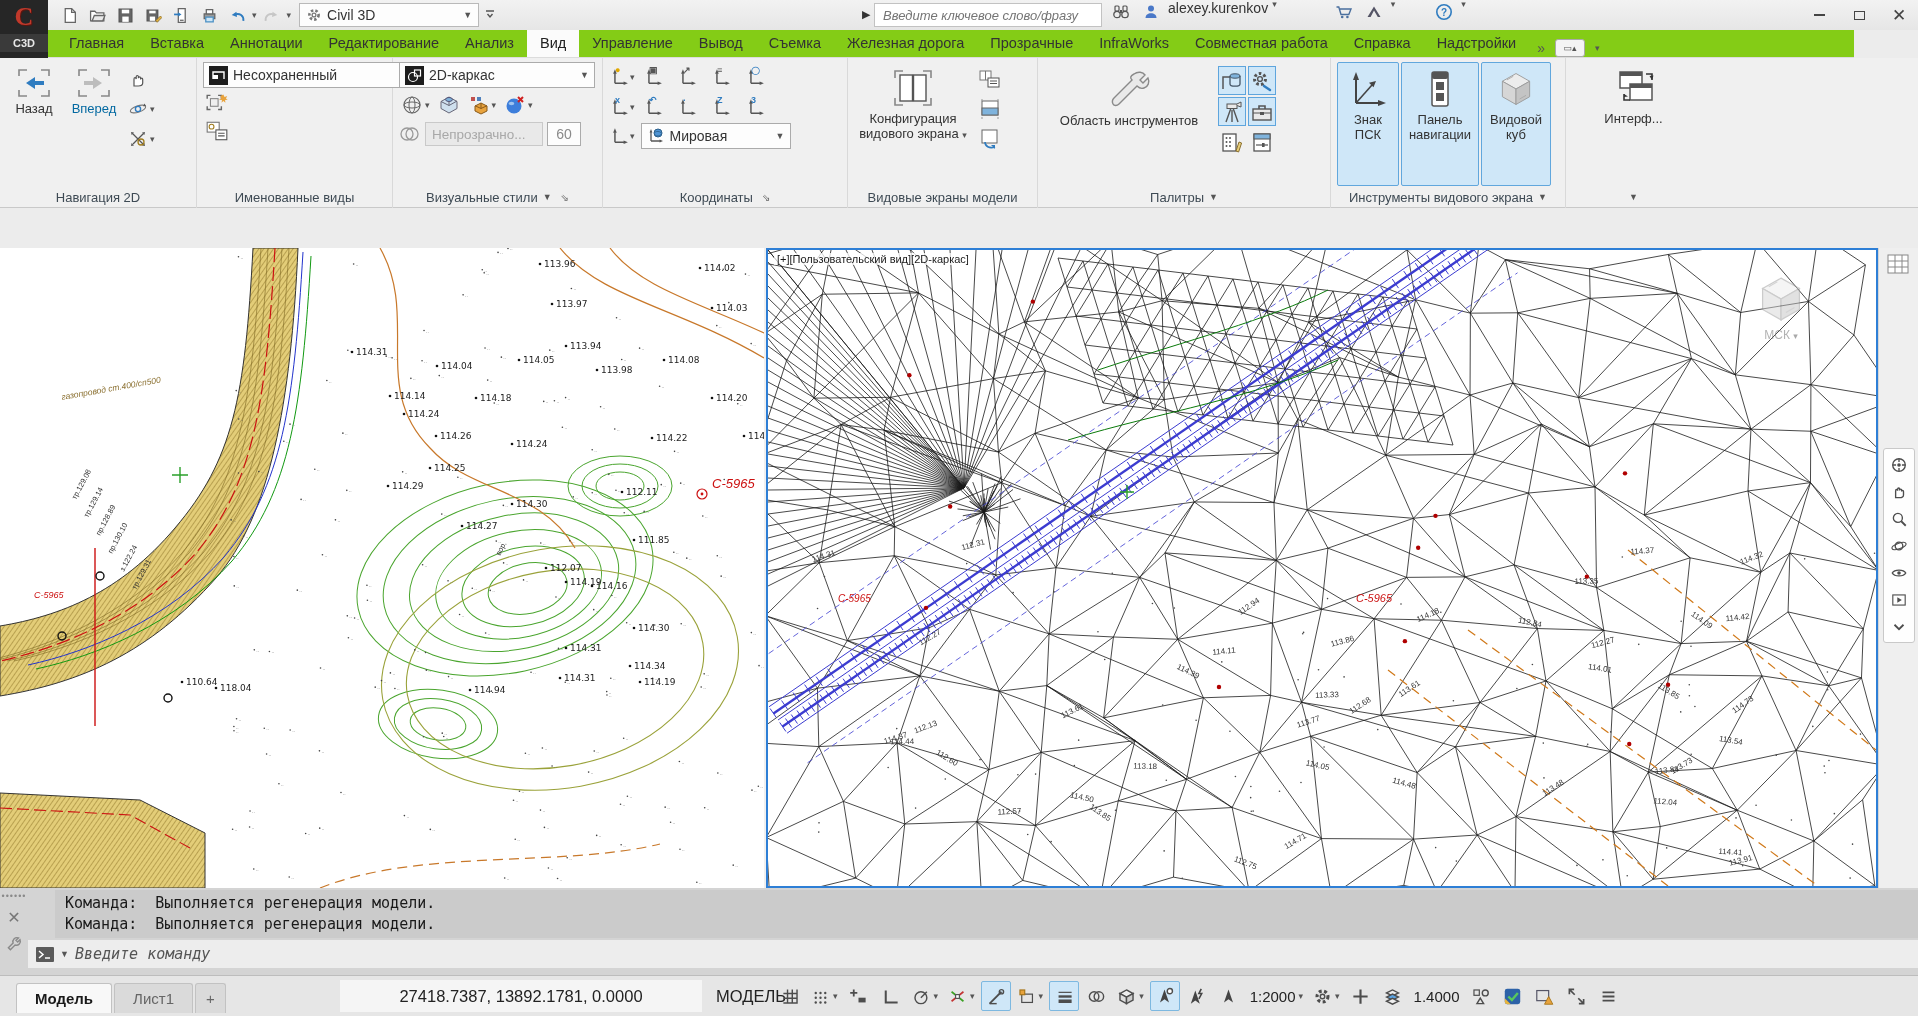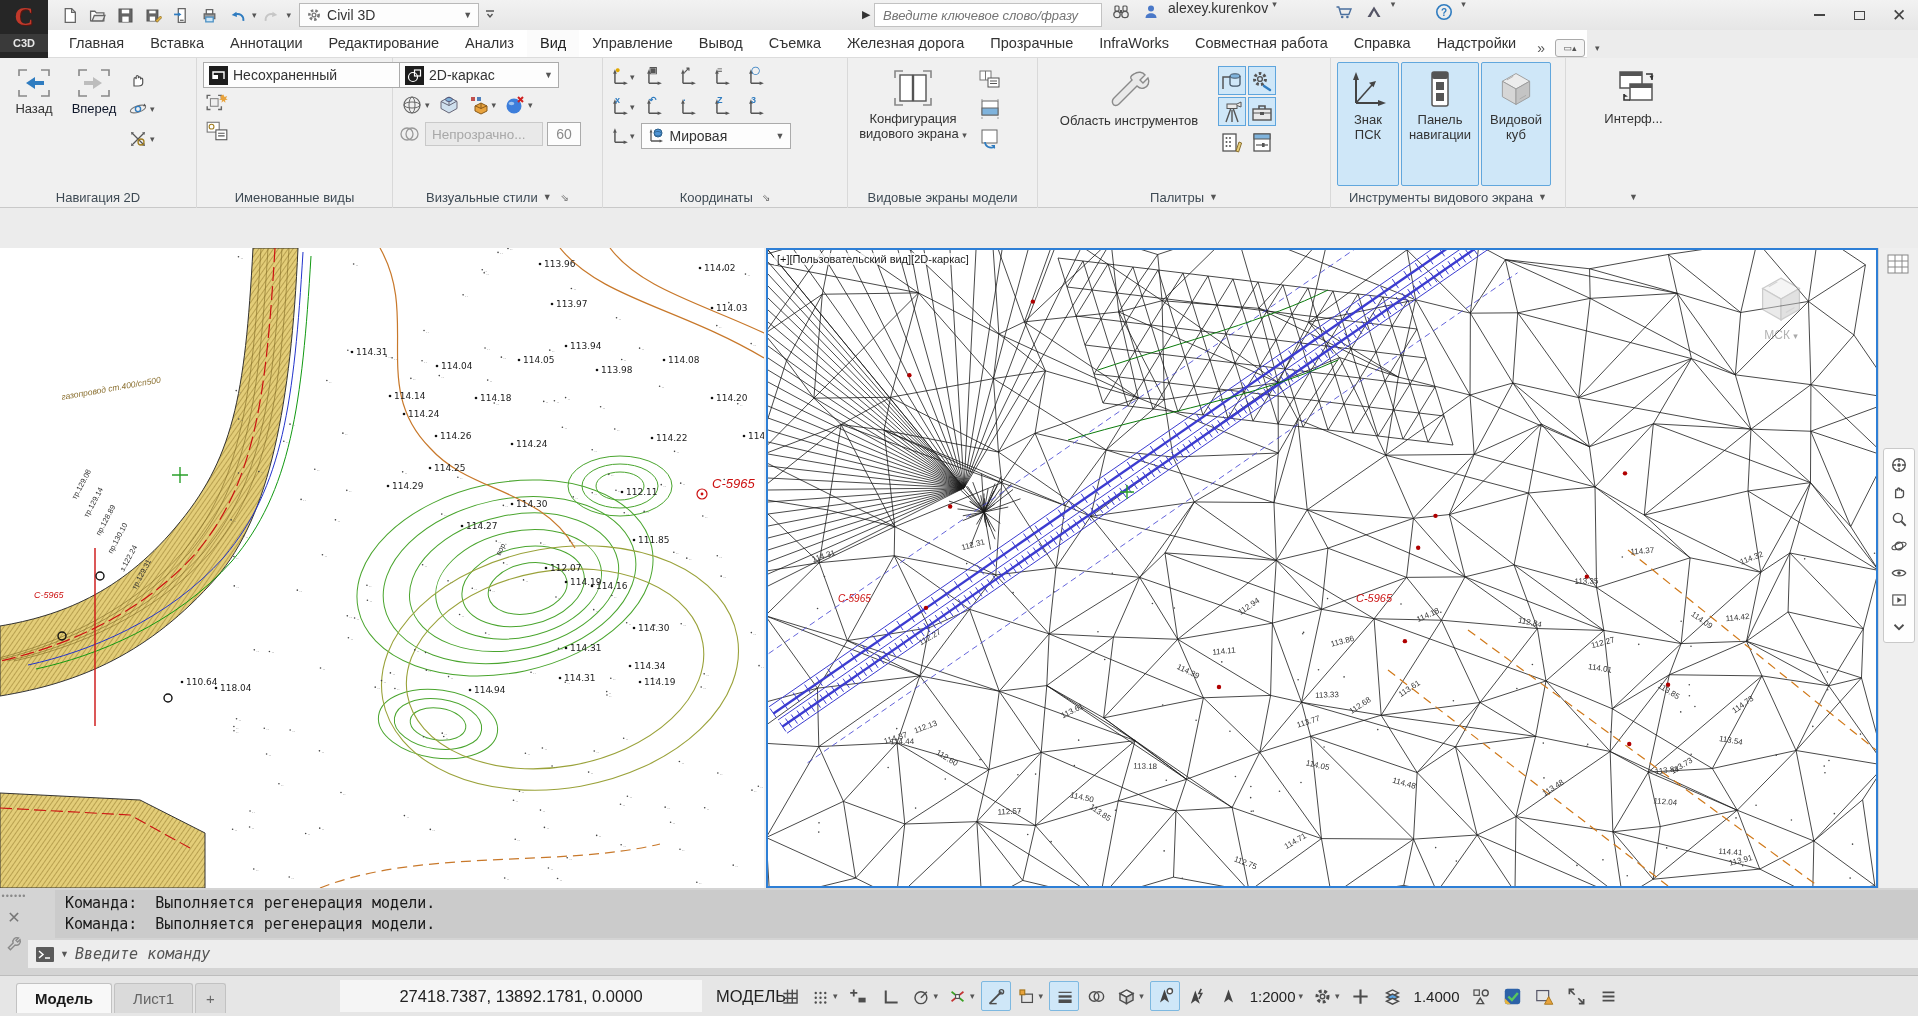--- a/index.html
+++ b/index.html
@@ -26,34 +26,34 @@
   #searchbox input { border:0; outline:0; width:100%; font:italic 13px "Liberation Sans",sans-serif; color:#9a9a9a; background:transparent; }
   #titleicons { position:absolute; left:1108px; top:0; height:30px; display:flex; align-items:flex-start; gap:4px; }
   #username { font-size:14px; color:#333; }
   #winbtns { position:absolute; right:6px; top:0; height:30px; display:flex; align-items:center; gap:14px; }
   .wb { width:26px; height:22px; display:flex; align-items:center; justify-content:center; cursor:pointer; color:#444; }
   .wb-min { width:11px; height:2px; background:#444; }
   .wb-res { width:11px; height:9px; border:1.5px solid #444; position:relative; }
   .wb-x { font-size:17px; line-height:1; }
 
   
-  #ribbontabs { position:absolute; left:0; top:30px; width:1587px; height:28px; background:#ffffff; display:flex; align-items:flex-end; padding-left:56px; border-bottom:1px solid #dcdcdc; }
+  #ribbontabs { position:absolute; left:0; top:30px; width:1854px; height:28px; background:#84cc16; display:flex; align-items:flex-end; padding-left:56px; border-bottom:1px solid #dcdcdc; }
   .rtab { padding:5px 13px 6px; font-size:14.5px; color:#333; cursor:pointer; white-space:nowrap; }
   .rtab.active { background:#fbfbfb; color:#222; }
   #rtabctl { margin-left:8px; display:flex; align-items:center; gap:10px; color:#555; }
   #rtabctl .pinbtn { border:1px solid #aaa; border-radius:3px; width:30px; height:18px; display:flex; align-items:center; justify-content:center; gap:3px; background:#f4f4f4; font-size:9px; }
 
   
   #ribbon { position:absolute; left:0; top:58px; width:1918px; height:150px; background:#f0f0f0; border-bottom:1px solid #c9c9c9; display:flex; }
   .panel { height:150px; display:flex; flex-direction:column; border-right:1px solid #d9d9d9; }
   .pbody { flex:1; display:flex; padding:4px 6px 0; gap:4px; }
   .plabel { height:22px; display:flex; align-items:center; justify-content:center; gap:5px; font-size:13px; color:#3e4a54; }
   .plabel .dlg { font-size:10px; color:#666; margin-left:4px; }
   .bigbtn { width:56px; display:flex; flex-direction:column; align-items:center; justify-content:flex-start; padding-top:6px; gap:3px; font-size:13px; color:#333; text-align:center; cursor:pointer; border-radius:2px; }
-  .bigbtn.disabled { color:#0f172a; }
+  .bigbtn.disabled { color:#0369a1; }
   .bigbtn.toggled { background:#cfe7f8; border:1px solid #61a7dd; }
   .minicol { display:flex; flex-direction:column; justify-content:flex-start; gap:4px; padding-top:4px; }
   .sbtn { display:flex; align-items:center; gap:2px; height:26px; padding:0 2px; background:transparent; border:0; cursor:pointer; border-radius:2px; }
   .combo { display:flex; align-items:center; gap:5px; height:26px; background:#fdfdfd; border:1px solid #ababab; padding:0 5px; font-size:14px; color:#333; cursor:pointer; }
   .combo .lbl { flex:1; white-space:nowrap; overflow:hidden; }
   .valbox { width:34px; height:24px; border:1px solid #ababab; background:#fdfdfd; color:#8a8a8a; font-size:14px; display:flex; align-items:center; justify-content:center; }
   .ghostbox { height:24px; border:1px solid #c9c9c9; background:#e9e9e9; color:#a8a8a8; font-size:13.5px; display:flex; align-items:center; padding:0 6px; }
   .icgrid { display:grid; grid-template-columns:repeat(5,34px); grid-auto-rows:30px; align-items:center; }
   .ucsic { position:relative; display:flex; align-items:center; gap:1px; cursor:pointer; padding:2px; border-radius:2px; }
   .ucsic .ov { position:absolute; left:6px; top:-1px; font:bold 9px "Liberation Sans",sans-serif; }
@@ -516,21 +516,21 @@
             </svg>
           </button>
       </div>
       <div class="plabel">
           <span>Именованные виды</span>
         </div>
     </div>
 
     <div class="panel" style="width:210px">
       <div class="pbody" style="flex-direction:column;gap:4px">
-        <div class="combo" style="width:160px">
+        <div class="combo" style="width:196px">
           <svg width="19" height="19">
               <use href="#sym-dkvs"></use>
             </svg>
           <span class="lbl">2D-каркас</span>
           <span class="caret">▼</span>
         </div>
         <div style="display:flex;align-items:center;gap:4px">
           <button class="sbtn">
               <svg width="22" height="22">
                 <use href="#sym-sphere"></use>

